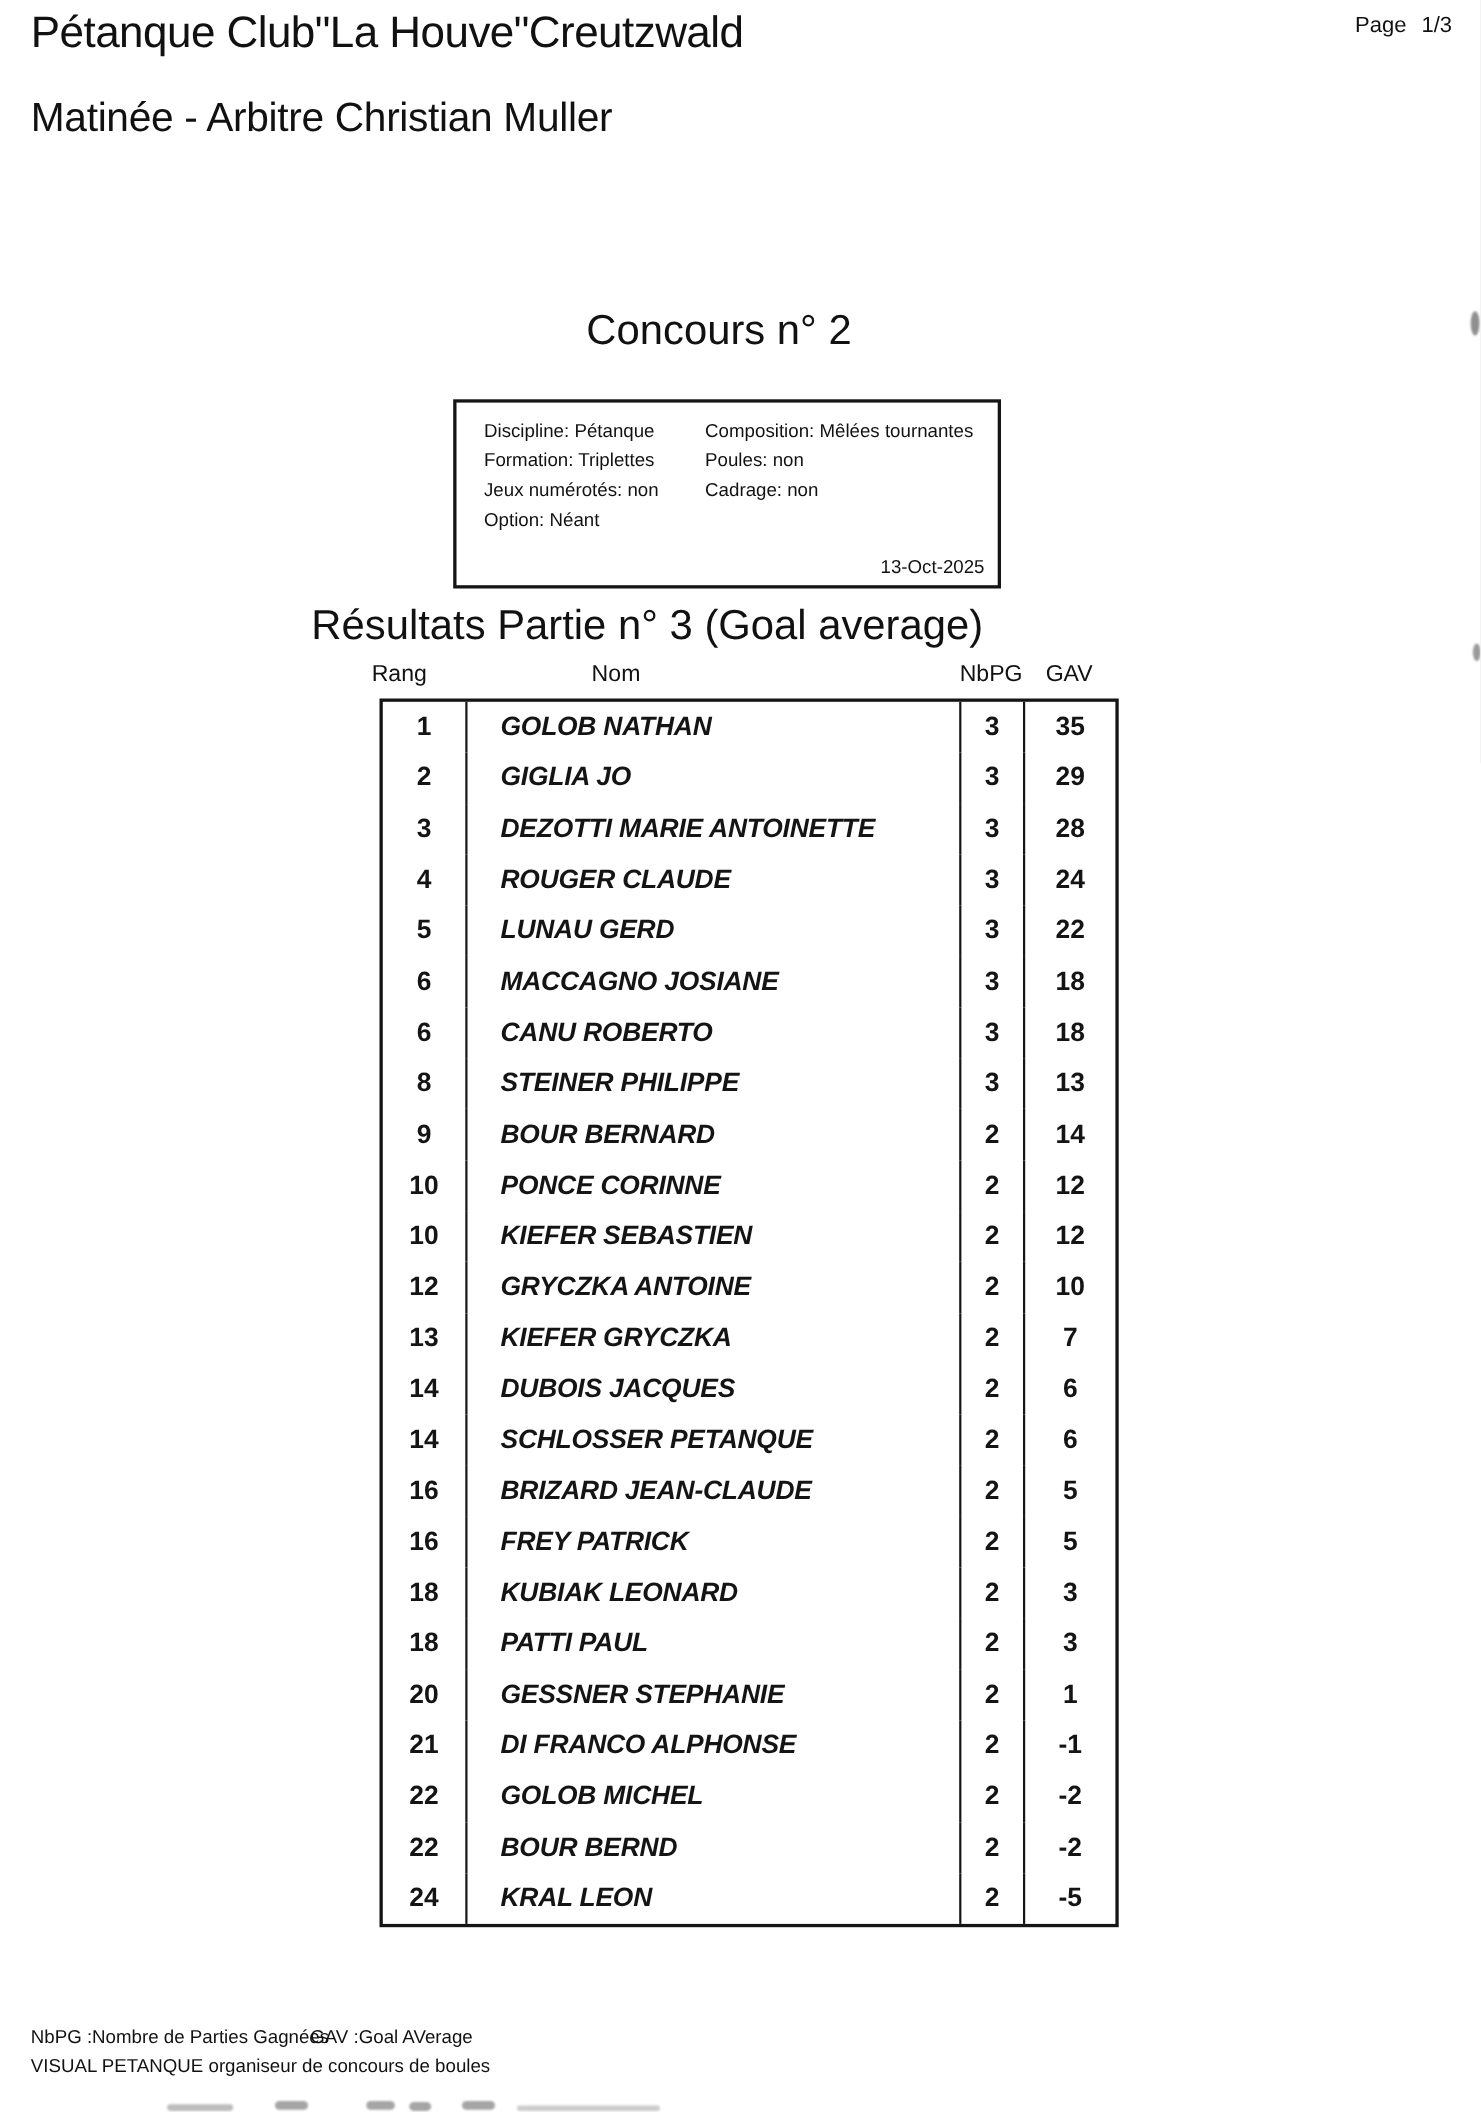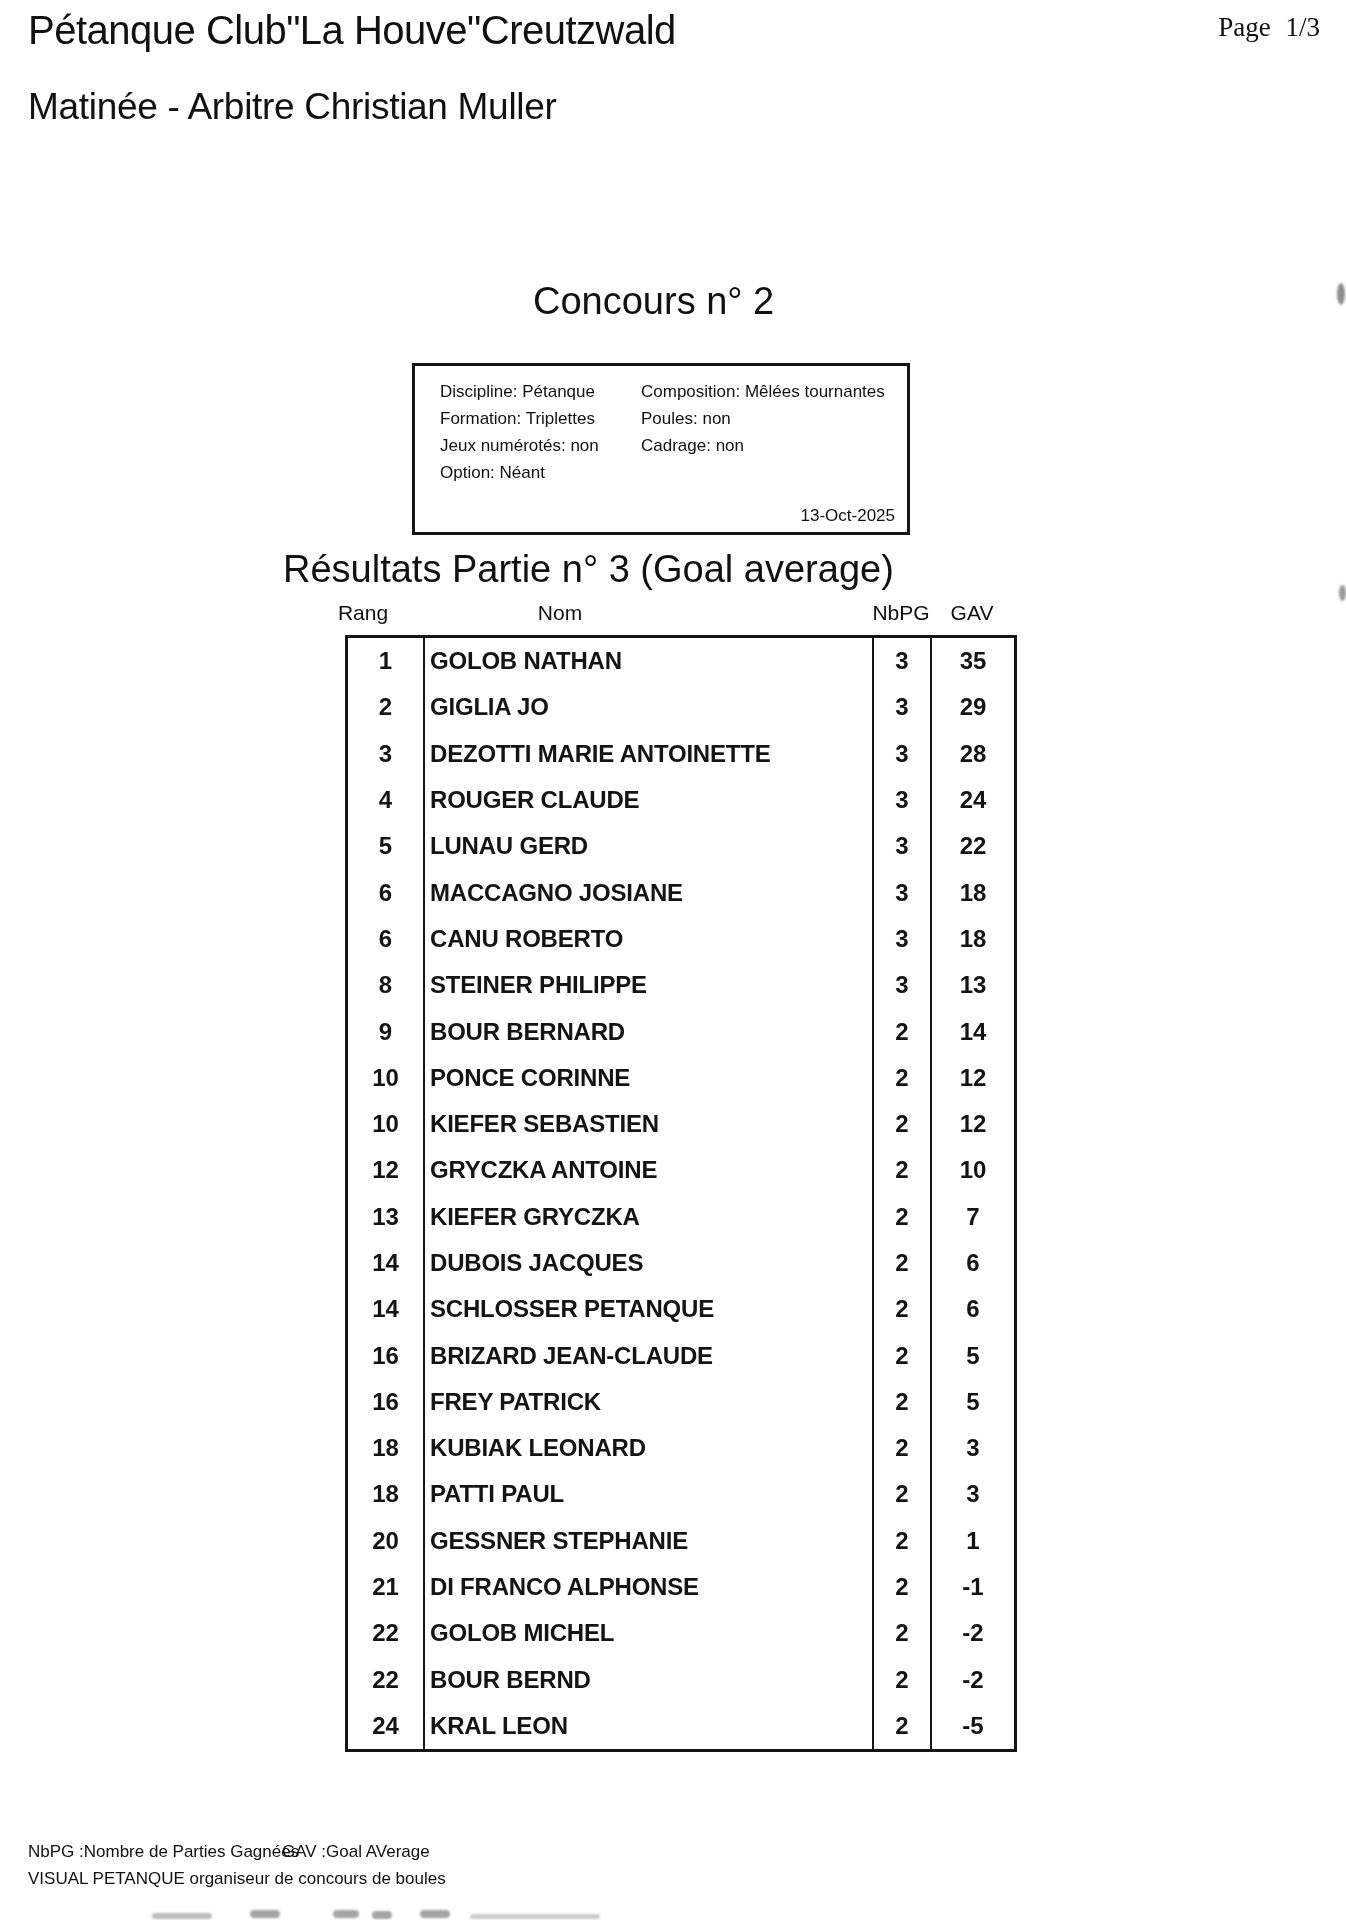--- a/index.html
+++ b/index.html
@@ -2,39 +2,39 @@
 <html><head>
 <meta charset="utf-8">
 <style>
   html,body{margin:0;padding:0;background:#e8e8e8;}
   .page{
     position:relative;width:1346px;height:1920px;background:#ffffff;
     font-family:"Liberation Sans","DejaVu Sans",sans-serif;color:#111;
     overflow:hidden;
   }
   .club-title{position:absolute;left:28px;top:8px;font-size:40px;letter-spacing:-0.5px;white-space:nowrap;}
-  .page-label{position:absolute;right:26px;top:12px;font-size:27px;word-spacing:8px;white-space:nowrap;font-family:Liberation Serif, serif;}
+  .page-label{position:absolute;right:26px;top:12px;font-size:20px;word-spacing:8px;white-space:nowrap;}
   .subtitle{position:absolute;left:28px;top:86px;font-size:37px;letter-spacing:-0.3px;white-space:nowrap;}
   .concours-title{position:absolute;left:533px;top:280px;font-size:38px;white-space:nowrap;}
   .info-box{position:absolute;left:412px;top:363px;width:498px;height:172px;border:3px solid #151515;box-sizing:border-box;font-size:17px;}
   .info-col{position:absolute;top:12px;line-height:27px;white-space:nowrap;}
   .info-left{left:25px;}
   .info-right{left:226px;}
   .info-date{position:absolute;right:12px;bottom:6px;font-size:17px;white-space:nowrap;}
   .results-title{position:absolute;left:283px;top:548px;font-size:38px;white-space:nowrap;}
   .col-head{position:absolute;top:601px;font-size:21px;text-align:center;white-space:nowrap;}
   .h-rang{left:323px;width:80px;}
   .h-nom{left:480px;width:160px;}
   .h-nbpg{left:861px;width:80px;}
   .h-gav{left:932px;width:80px;}
   .rtable{position:absolute;left:345px;top:635px;width:666px;height:1111px;border:3px solid #151515;display:flex;flex-direction:column;}
   .trow{flex:1 1 0;display:grid;grid-template-columns:75px 449px 58px 84px;}
   .tcell{display:flex;align-items:center;font-weight:700;font-size:24px;color:#141414;}
   .c-rank{justify-content:center;}
-  .c-name{border-left:2px solid #151515;padding-left:5px;letter-spacing:-0.2px;white-space:nowrap;box-sizing:border-box;}
+  .c-name{border-left:2px solid #151515;padding-left:30px;letter-spacing:-0.2px;white-space:nowrap;box-sizing:border-box;font-style:italic;}
   .c-nbpg{border-left:2px solid #151515;justify-content:center;box-sizing:border-box;}
   .c-gav{border-left:2px solid #151515;justify-content:center;box-sizing:border-box;}
   .footer-line{position:absolute;font-size:17px;white-space:nowrap;}
   .f-nbpg{left:28px;top:1842px;}
   .f-gav{left:282px;top:1842px;}
   .f-soft{left:28px;top:1869px;}
   .artifact{position:absolute;background:#a5a5a5;filter:blur(1.2px);border-radius:4px;}
   .art-edge1{left:1337px;top:283px;width:8px;height:22px;background:#8f8f8f;border-radius:50%;}
   .art-edge2{left:1339px;top:585px;width:7px;height:16px;background:#9a9a9a;border-radius:50%;}
   .art-b1{left:152px;top:1913px;width:60px;height:6px;background:#bdbdbd;}

